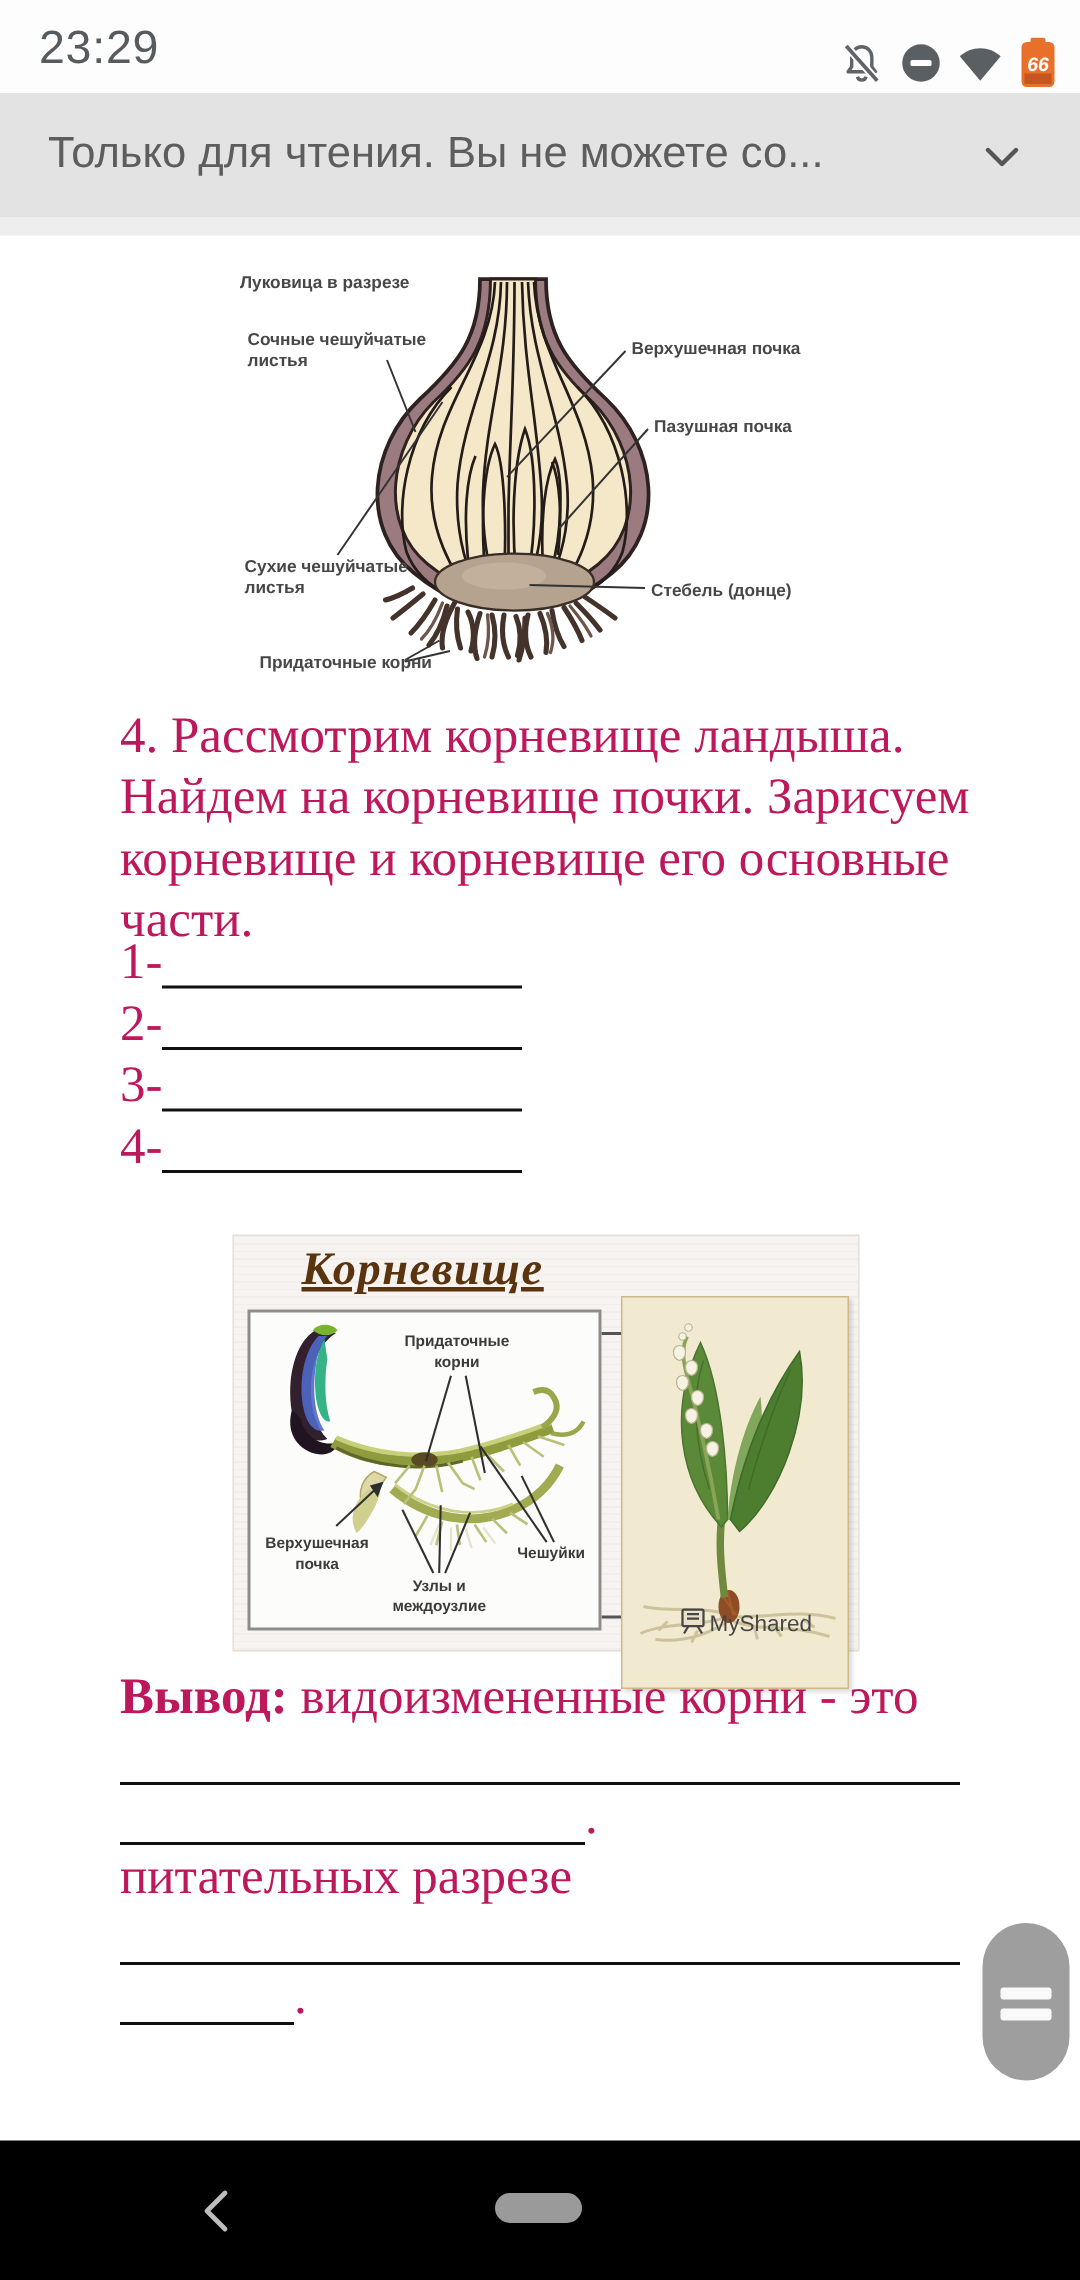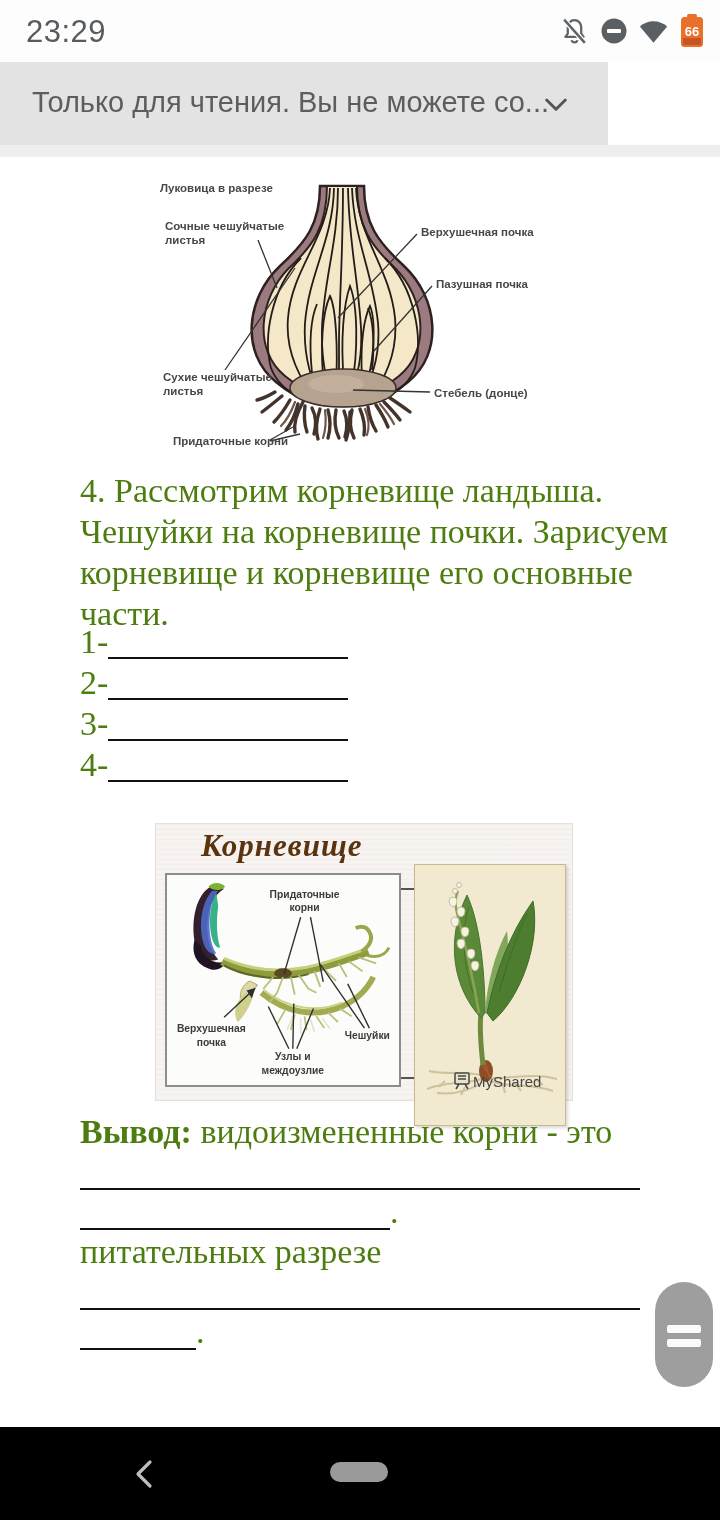--- a/index.html
+++ b/index.html
@@ -2,50 +2,50 @@
 <html><head>
 <meta charset="utf-8">
 <style>
   html,body{margin:0;padding:0;background:#888;}
   .screen{position:relative;width:720px;height:1520px;background:#ffffff;overflow:hidden;
           font-family:"Liberation Sans",sans-serif;}
 
   
   .status-bar{position:absolute;left:0;top:0;width:720px;height:62px;background:#fdfdfd;text-align:right;}
   .clock{position:absolute;left:26px;top:14px;font-size:31px;color:#565b5f;letter-spacing:.5px;}
-  .status-icons{position:absolute;right:14px;top:15px;height:32px;display:flex;align-items:center;gap:9px;}
-
-  
-  .banner{position:absolute;left:0;top:62px;width:608px;height:83px;background:#e3e3e3;}
+  .status-icons{position:absolute;right:14px;top:26px;height:32px;display:flex;align-items:center;gap:9px;font-style:italic;}
+
+  
+  .banner{position:absolute;left:0;top:62px;width:720px;height:83px;background:#e3e3e3;}
   .banner-text{position:absolute;left:32px;top:24px;font-size:29px;color:#5d5d5d;}
   .banner-chevron{position:absolute;right:36px;top:26px;}
   .strip{position:absolute;left:0;top:145px;width:720px;height:12px;background:#efeeee;}
 
   
-  .doc-serif{font-family:"Liberation Serif",serif;color:#4d7c0f;}
+  .doc-serif{font-family:"Liberation Serif",serif;color:#be185d;}
   .para{position:absolute;left:80px;top:470px;width:580px;}
   .para div{font-size:34px;line-height:41px;white-space:nowrap;}
   .blanks{position:absolute;left:80px;top:621px;}
   .blankrow{height:41px;font-size:34px;line-height:41px;white-space:nowrap;}
   .blank{display:inline-block;height:36px;border-bottom:2px solid #111;vertical-align:top;}
   .w240{width:240px}.w560{width:560px}.w310{width:310px}.w116{width:116px}
 
   .conclusion{position:absolute;left:80px;top:1112px;width:580px;}
   .conclusion .row{height:40px;font-size:34px;line-height:40px;white-space:nowrap;}
   .bold{font-weight:bold;}
 
   
   .onion-svg{position:absolute;left:140px;top:178px;}
 
   
   .slide{position:absolute;left:155px;top:823px;width:418px;height:278px;background:#f7f3f0;
          border:1px solid #e5e0db;box-sizing:border-box;
          background-image:repeating-linear-gradient(0deg,rgba(170,160,150,.07) 0 1px,transparent 1px 5px);}
   .slide-title{position:absolute;left:45px;top:4px;font-family:"Liberation Serif",serif;
-         font-size:31px;font-weight:bold;font-style:italic;color:#5a330f;letter-spacing:1px;}
+         font-size:31px;font-weight:bold;font-style:italic;color:#5a330f;letter-spacing:1px;text-decoration:underline;}
   .rhizome-panel{position:absolute;left:9px;top:49px;width:236px;height:214px;background:#fcfcfb;
          border:2px solid #8d8d8d;box-sizing:border-box;}
   .lily-panel{position:absolute;left:258px;top:40px;width:152px;height:262px;background:#f1ead1;
          border:1px solid #c9b98c;box-sizing:border-box;box-shadow:2px 2px 3px rgba(0,0,0,.15);}
   .conn{position:absolute;height:0;border-top:2px solid #555;width:15px;left:244px;}
 
   
   .scroll-handle{position:absolute;left:655px;top:1282px;width:58px;height:105px;background:#9e9e9e;
          border-radius:29px;}
   .scroll-handle .bar{position:absolute;left:12px;width:34px;height:8px;background:#fafafa;border-radius:2px;}
@@ -169,21 +169,21 @@
         <text x="296" y="110">Пазушная почка</text>
         <text x="23" y="203">Сухие чешуйчатые</text>
         <text x="23" y="217">листья</text>
         <text x="294" y="219">Стебель (донце)</text>
         <text x="33" y="267">Придаточные корни</text>
       </g>
     </svg>
 
     <div class="para doc-serif">
       <div>4. Рассмотрим корневище ландыша.</div>
-      <div>Чешуйки на корневище почки. Зарисуем</div>
+      <div>Найдем на корневище почки. Зарисуем</div>
       <div>корневище и корневище его основные</div>
       <div>части.</div>
     </div>
 
     <div class="blanks doc-serif">
       <div class="blankrow"><span>1-</span><span class="blank w240"></span></div>
       <div class="blankrow"><span>2-</span><span class="blank w240"></span></div>
       <div class="blankrow"><span>3-</span><span class="blank w240"></span></div>
       <div class="blankrow"><span>4-</span><span class="blank w240"></span></div>
     </div>

